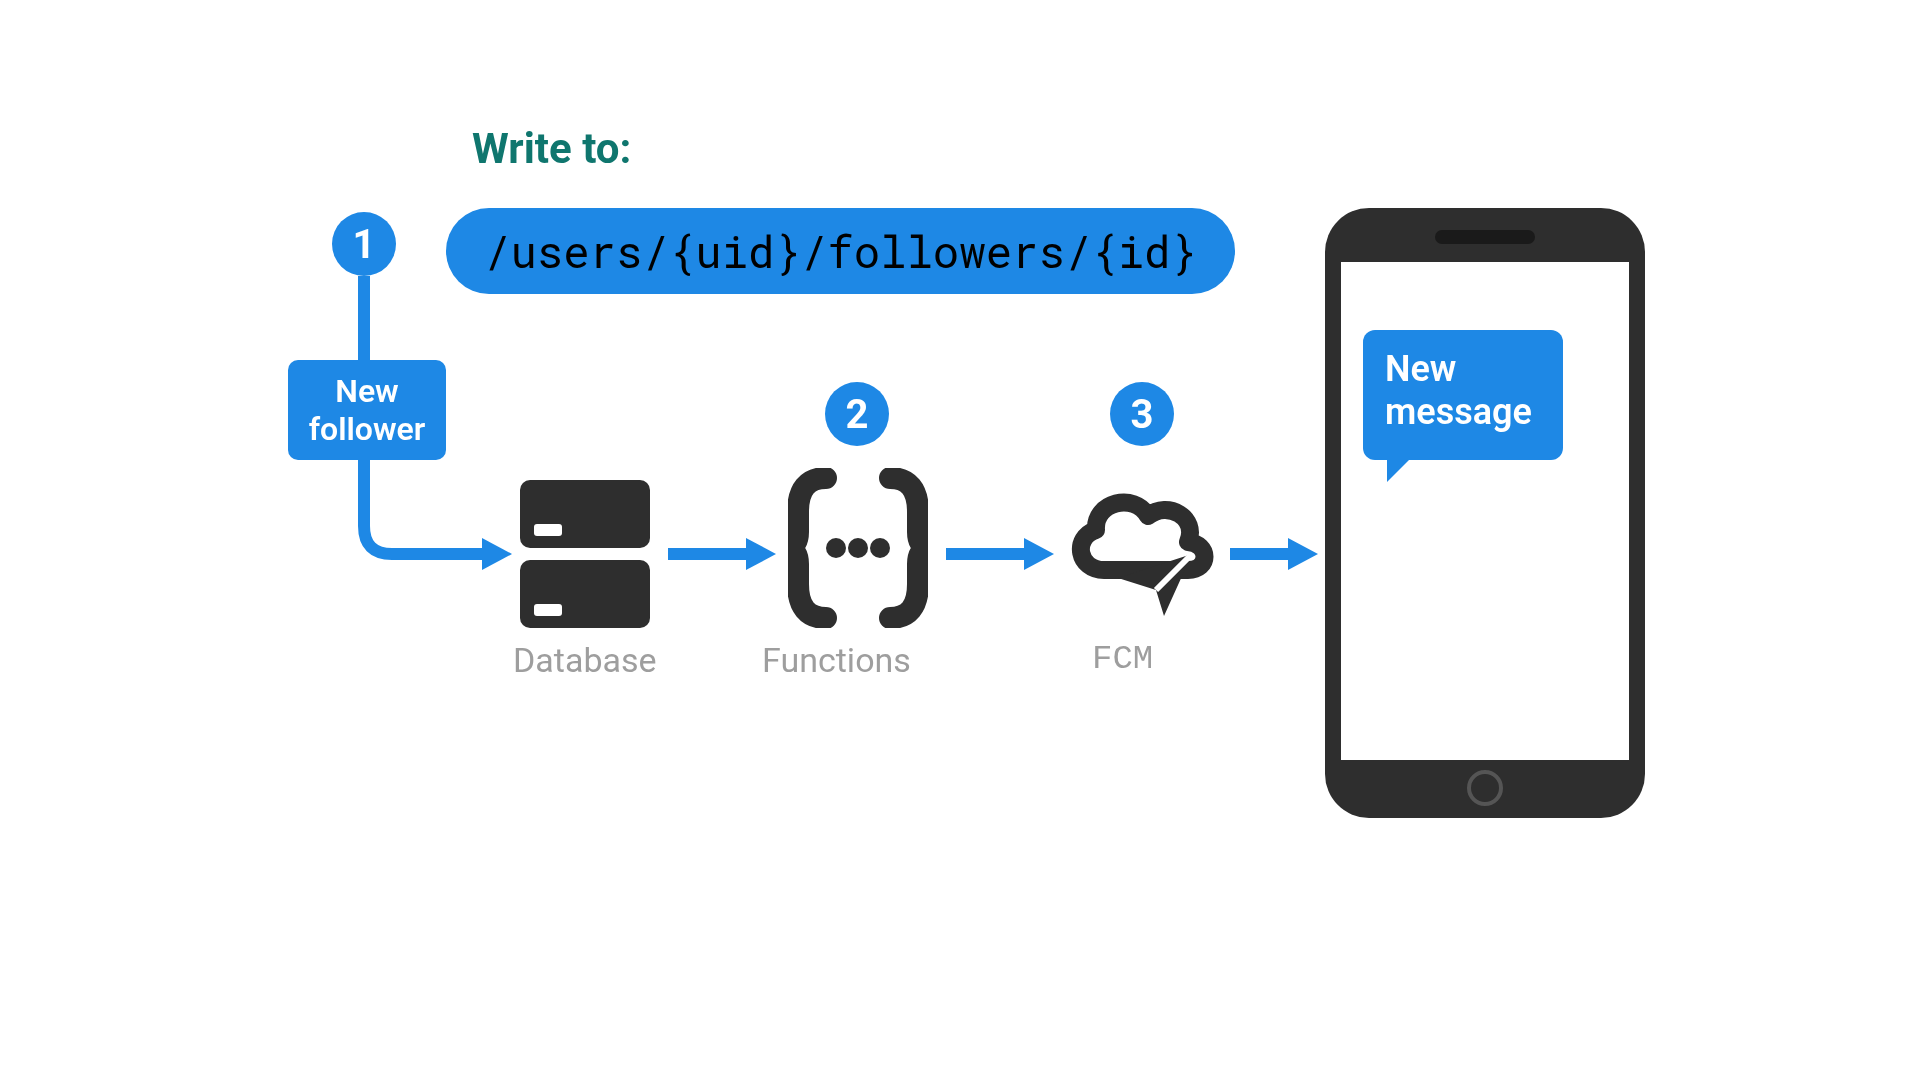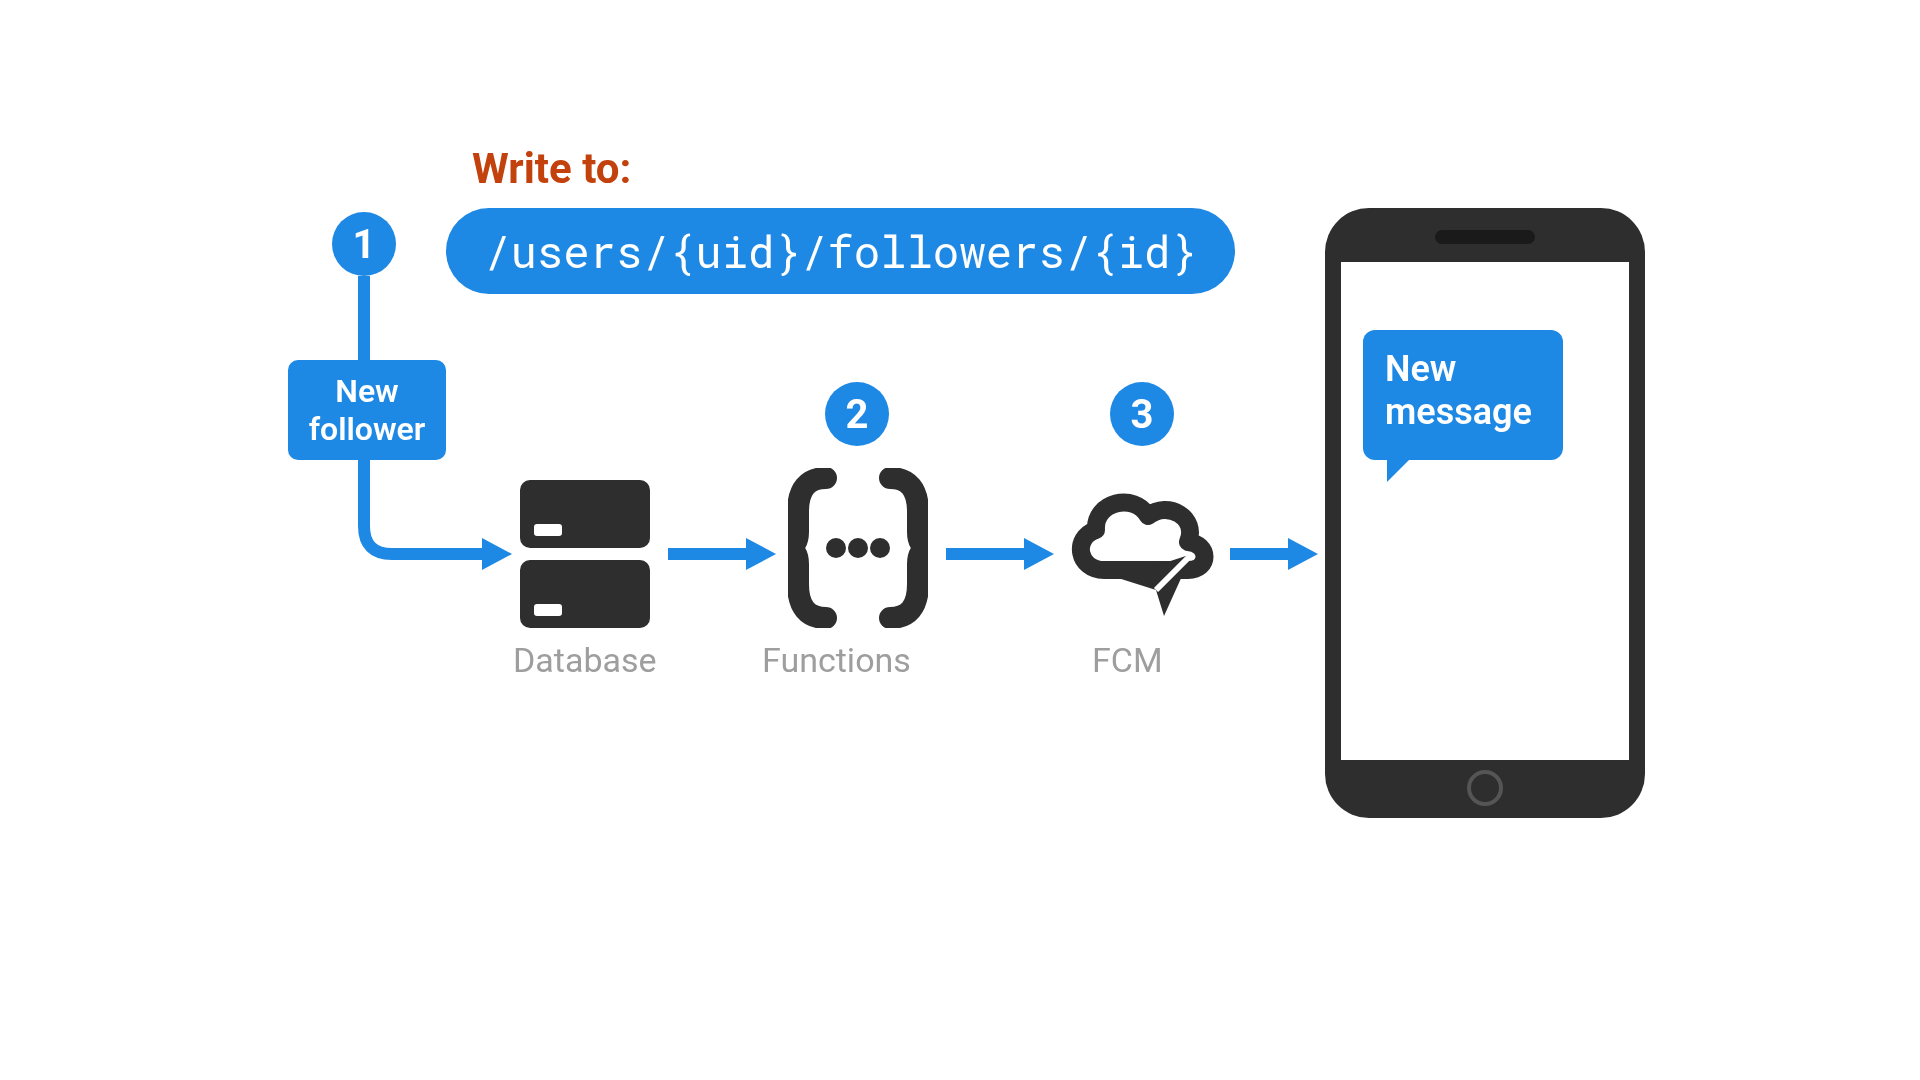--- a/index.html
+++ b/index.html
@@ -14,31 +14,31 @@
   .canvas {
     position: absolute;
     left: 240px;
     top: 60px;
     width: 1440px;
     height: 960px;
   }
   .write-label {
     position: absolute;
     left: 232px;
-    top: 84px;
+    top: 64px;
     font-size: 42px;
     font-weight: 700;
-    color: #c2410c;
+    color: #0f766e;
   }
   .code-pill {
     position: absolute;
     left: 206px;
     top: 148px;
     background: #1e88e5;
-    color: #ffffff;
+    color: #000000;
     font-family: "Roboto Mono", Menlo, Consolas, monospace;
     font-size: 44px;
     padding: 14px 38px;
     border-radius: 50px;
   }
   .step-circle {
     position: absolute;
     width: 64px;
     height: 64px;
     background: #1e88e5;
@@ -74,21 +74,21 @@
   }
   .icon-label {
     position: absolute;
     color: #9e9e9e;
     font-size: 34px;
     font-weight: 400;
     text-align: right;
   }
   .label-db { left: 273px; top: 580px; }
   .label-fn { left: 522px; top: 580px; }
-  .label-fcm { left: 852px; top: 580px; }
+  .label-fcm { left: 852px; top: 580px; font-family: Liberation Mono, monospace; }
   .arrow {
     position: absolute;
   }
   svg { display: block; }
   .phone {
     position: absolute;
     left: 1085px;
     top: 148px;
     width: 320px;
     height: 610px;

